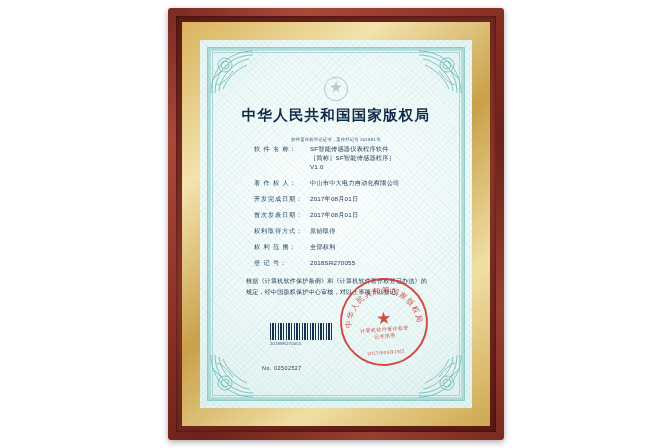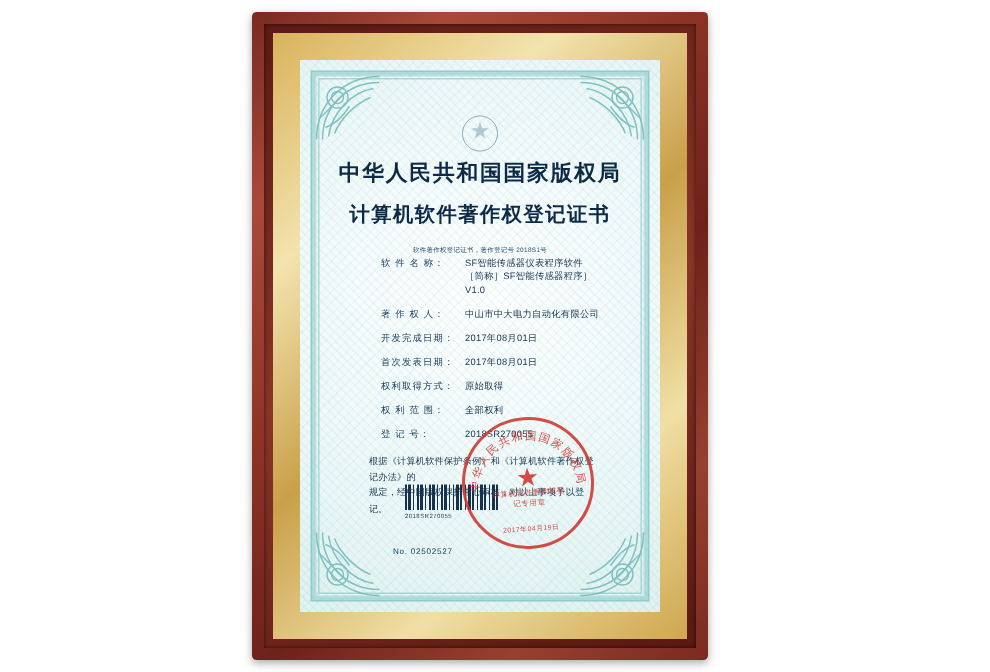--- a/index.html
+++ b/index.html
@@ -17,21 +17,21 @@
     height: 448px;
     background: #ffffff;
     overflow: hidden;
   }
 
   
   .frame-outer {
     position: absolute;
     left: 168px;
     top: 8px;
-    width: 304px;
+    width: 336px;
     height: 432px;
     background: linear-gradient(135deg, #7a2a22 0%, #a8493a 18%, #8c3326 40%, #6e211a 60%, #96402f 82%, #7b2a21 100%);
     border-radius: 3px;
     box-shadow: 0 2px 6px rgba(0,0,0,0.35);
   }
   .frame-bevel {
     position: absolute;
     left: 8px;
     top: 8px;
     right: 8px;
@@ -342,21 +342,20 @@
           <div class="emblem-row">
             <div class="emblem">
               <svg viewBox="0 0 40 40">
                 <circle cx="20" cy="20" r="18" fill="none" stroke="#2d6e8e" stroke-width="1"></circle>
                 <path d="M20 8 l2.2 6.6 H29 l-5.6 4.1 2.2 6.6 L20 21.2 l-5.6 4.1 2.2-6.6 L11 14.6h6.8z" fill="#2d6e8e" opacity="0.6"></path>
               </svg>
             </div>
           </div>
 
           <div class="title-main">中华人民共和国国家版权局</div>
-          <div class="title-sub">计算机软件著作权登记证书</div>
 
           <div class="regline">软件著作权登记证书，著作登记号 2018S1号</div>
 
           <div class="fields">
 
             <div class="field">
               <span class="lbl">软 件 名 称：</span>
               <span class="val">
                 <span>SF智能传感器仪表程序软件</span>
                 <span class="l2">［简称］SF智能传感器程序］</span>

